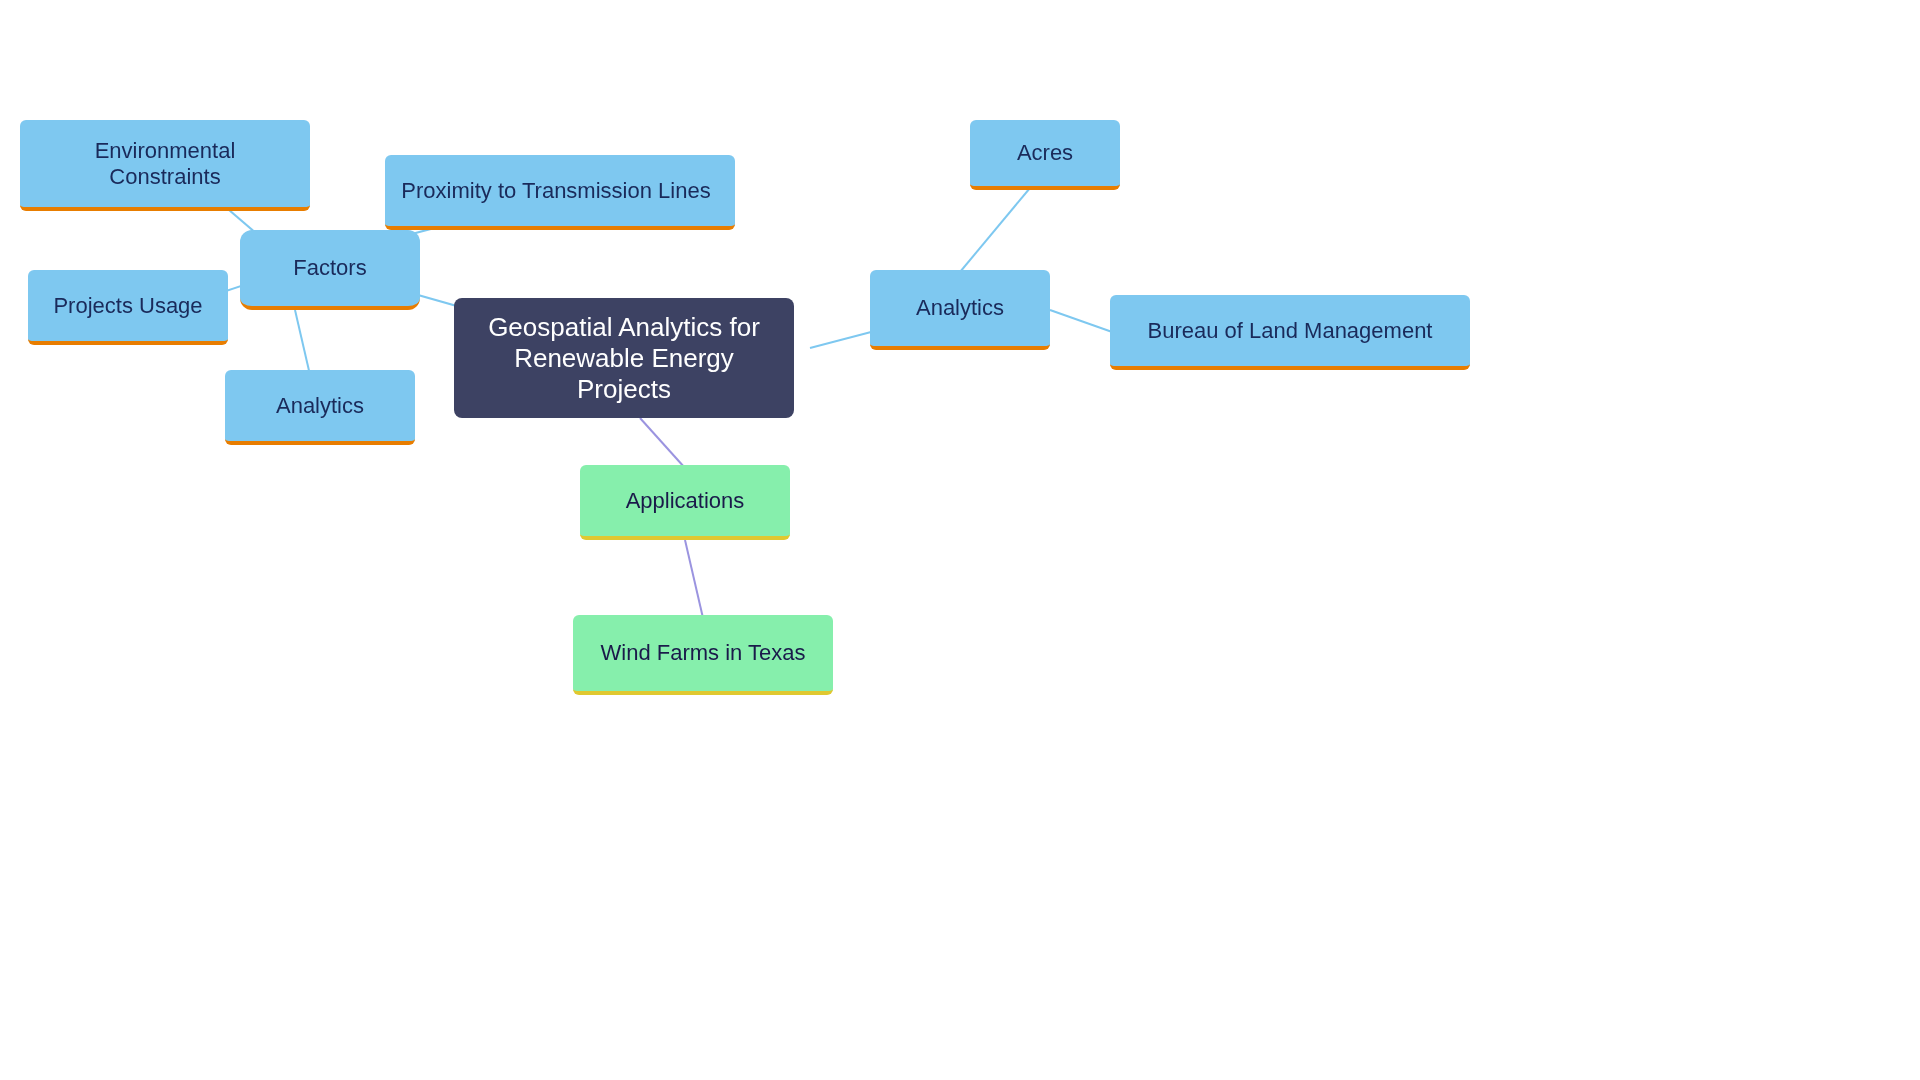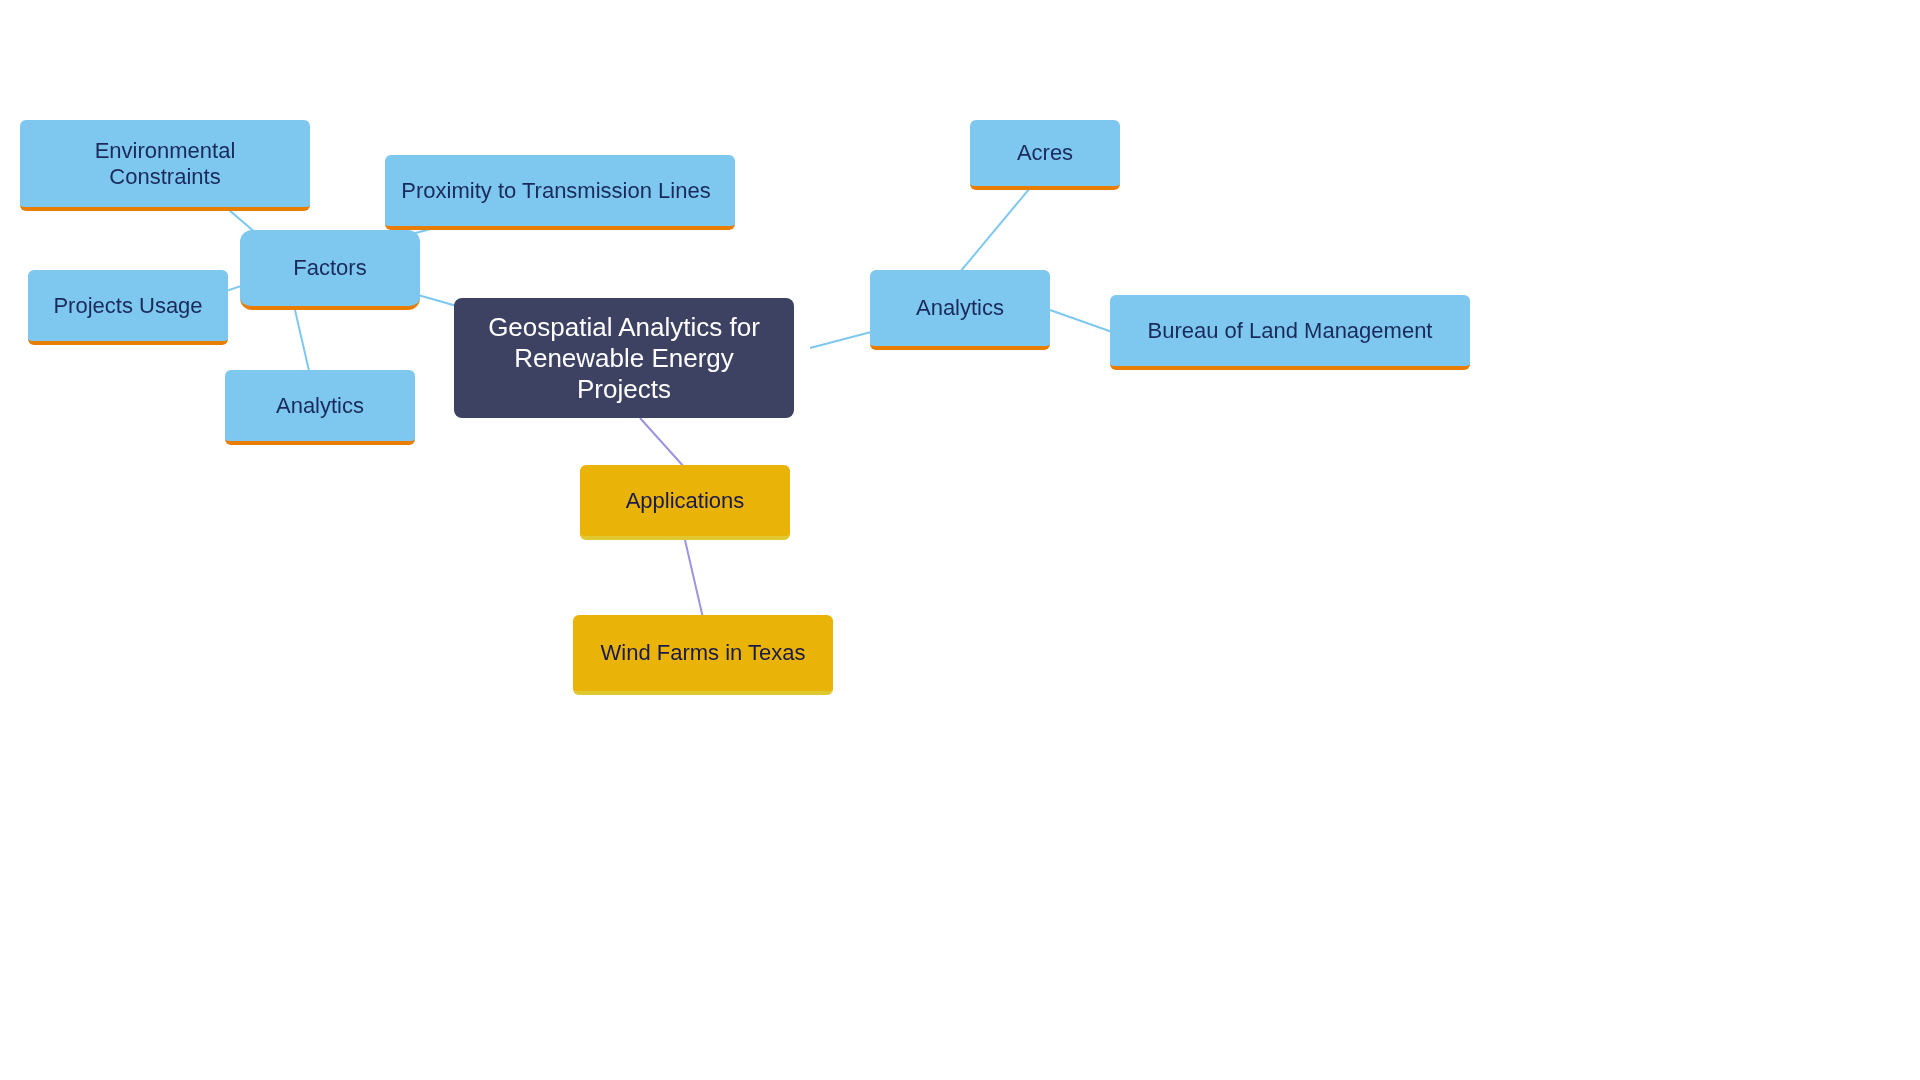--- a/index.html
+++ b/index.html
@@ -42,21 +42,21 @@
       height: 120px;
     }
 
     .node-blue {
       background: #7ec8f0;
       color: #1a2a5a;
       border-bottom: 4px solid #e87d00;
     }
 
     .node-purple {
-      background: #eab308;
+      background: #86efac;
       color: #1a1a4a;
       border-bottom: 4px solid #e0c830;
     }
 
     
     #node-center {
       left: 454px; top: 298px;
     }
     #node-factors {
       left: 240px; top: 230px;

